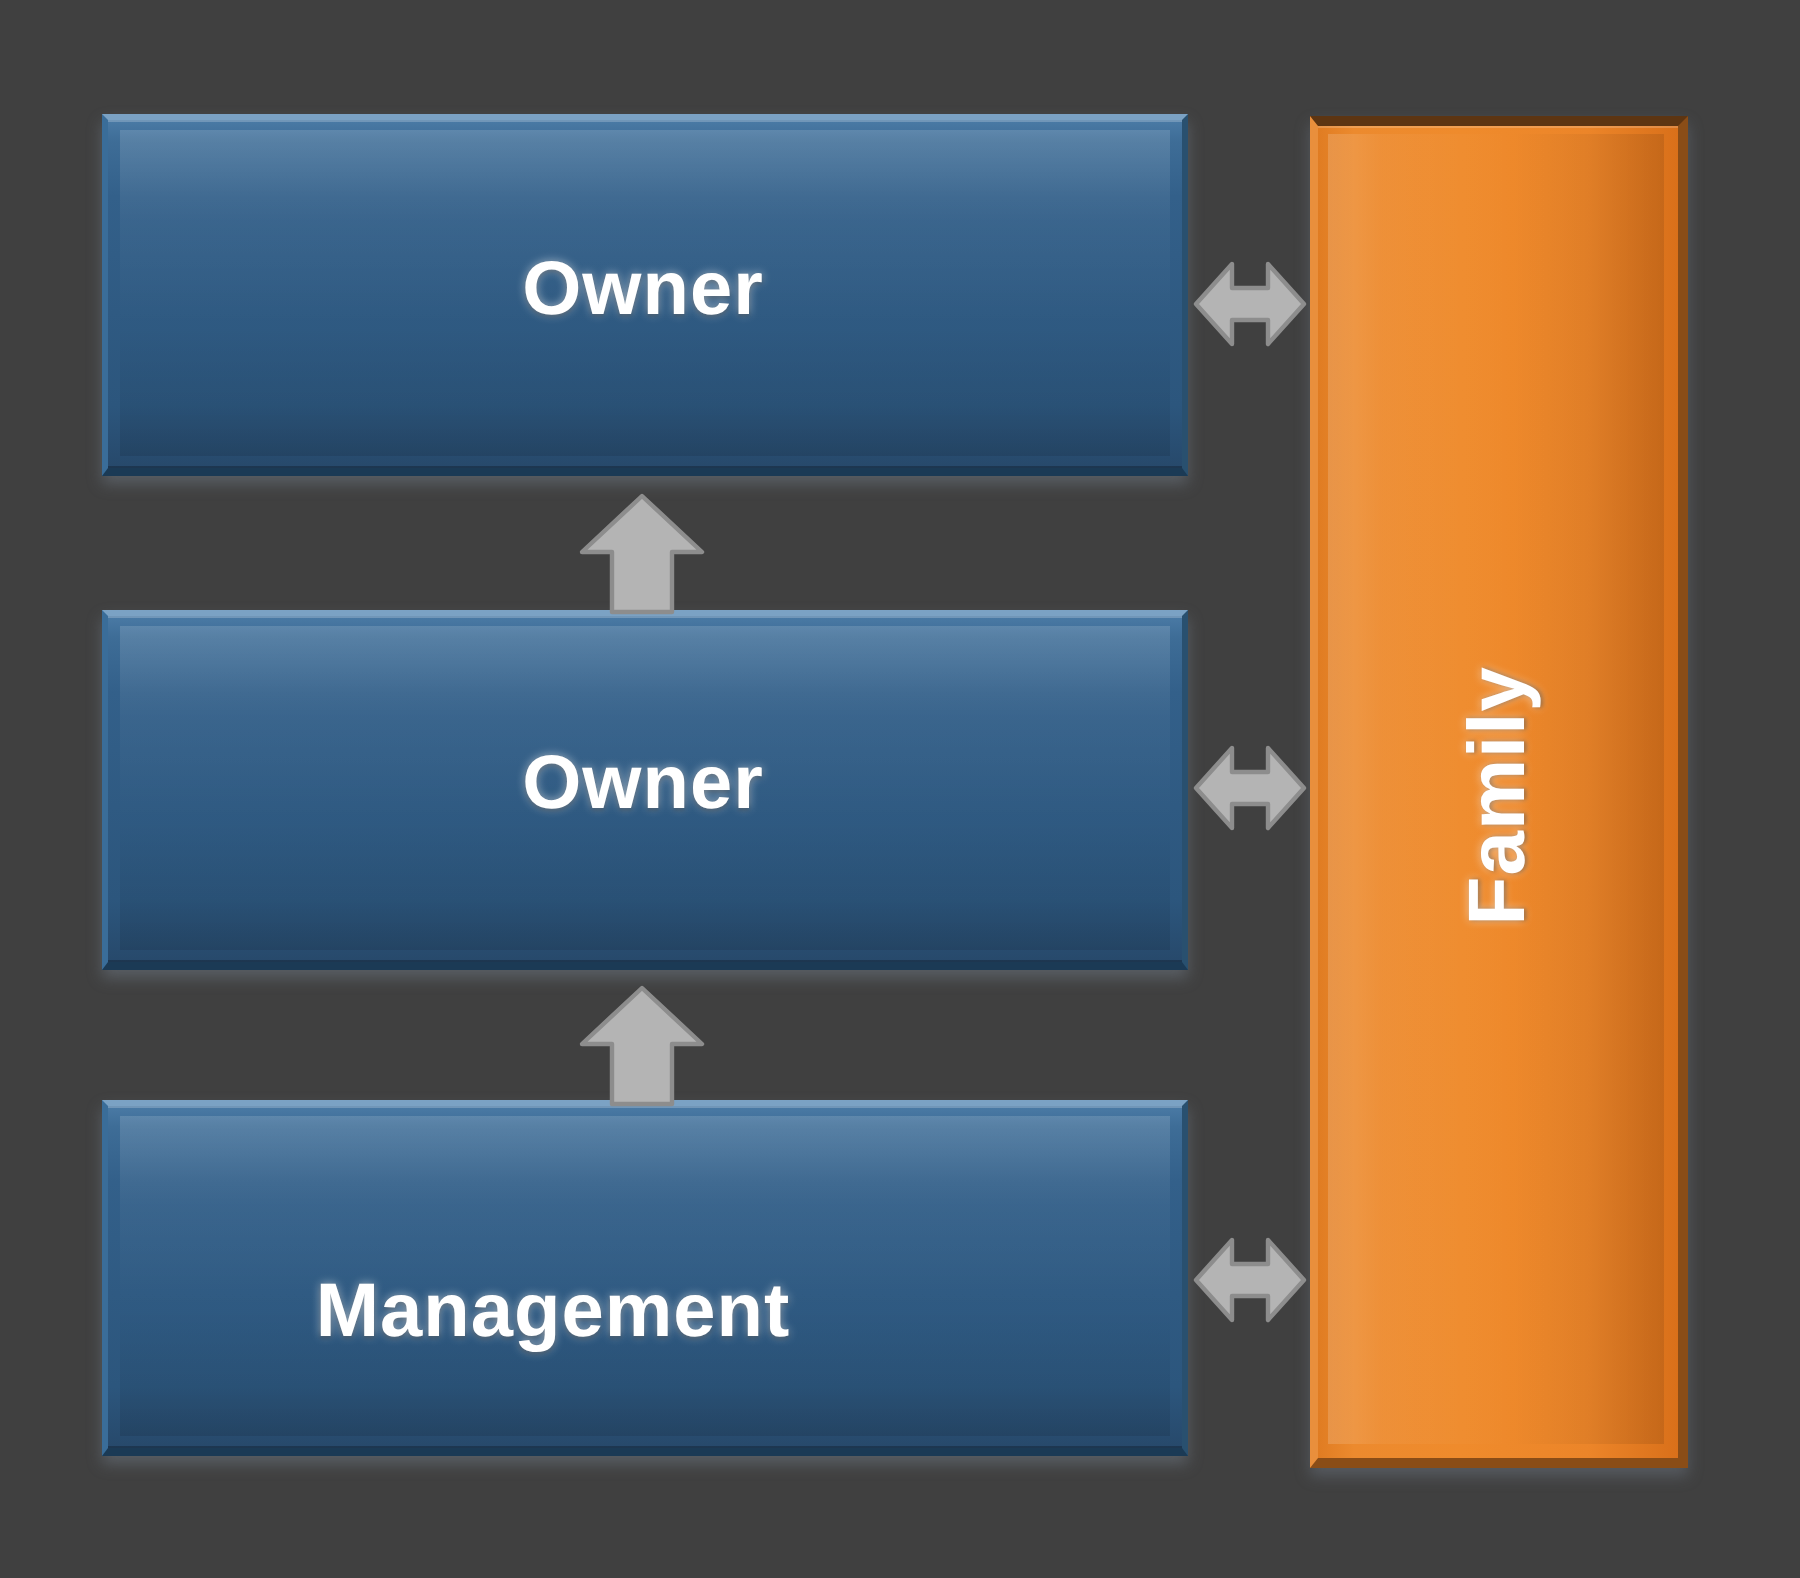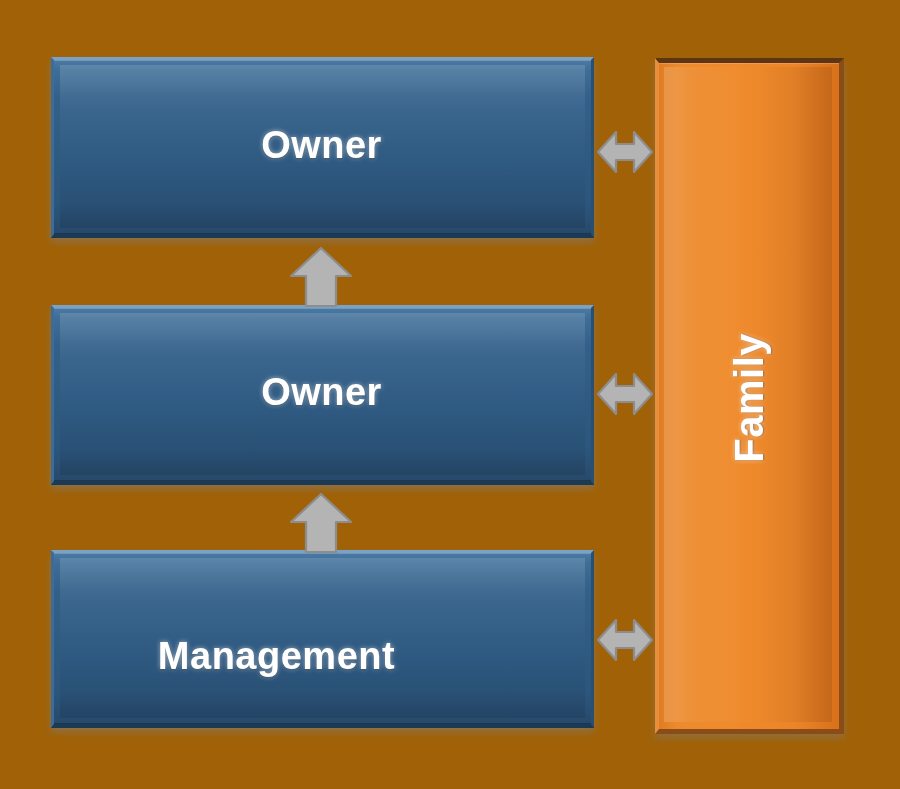--- a/index.html
+++ b/index.html
@@ -9,21 +9,21 @@
     background: #ffffff;
   }
   body {
     font-family: "Liberation Sans", sans-serif;
   }
 
   #canvas {
     position: relative;
     width: 900px;
     height: 789px;
-    background: #a16207;
+    background: #404040;
     overflow: hidden;
   }
 
   
   .blue-box {
     position: absolute;
     box-sizing: border-box;
     background:
       linear-gradient(180deg,
         #4a7aa5 0%,

